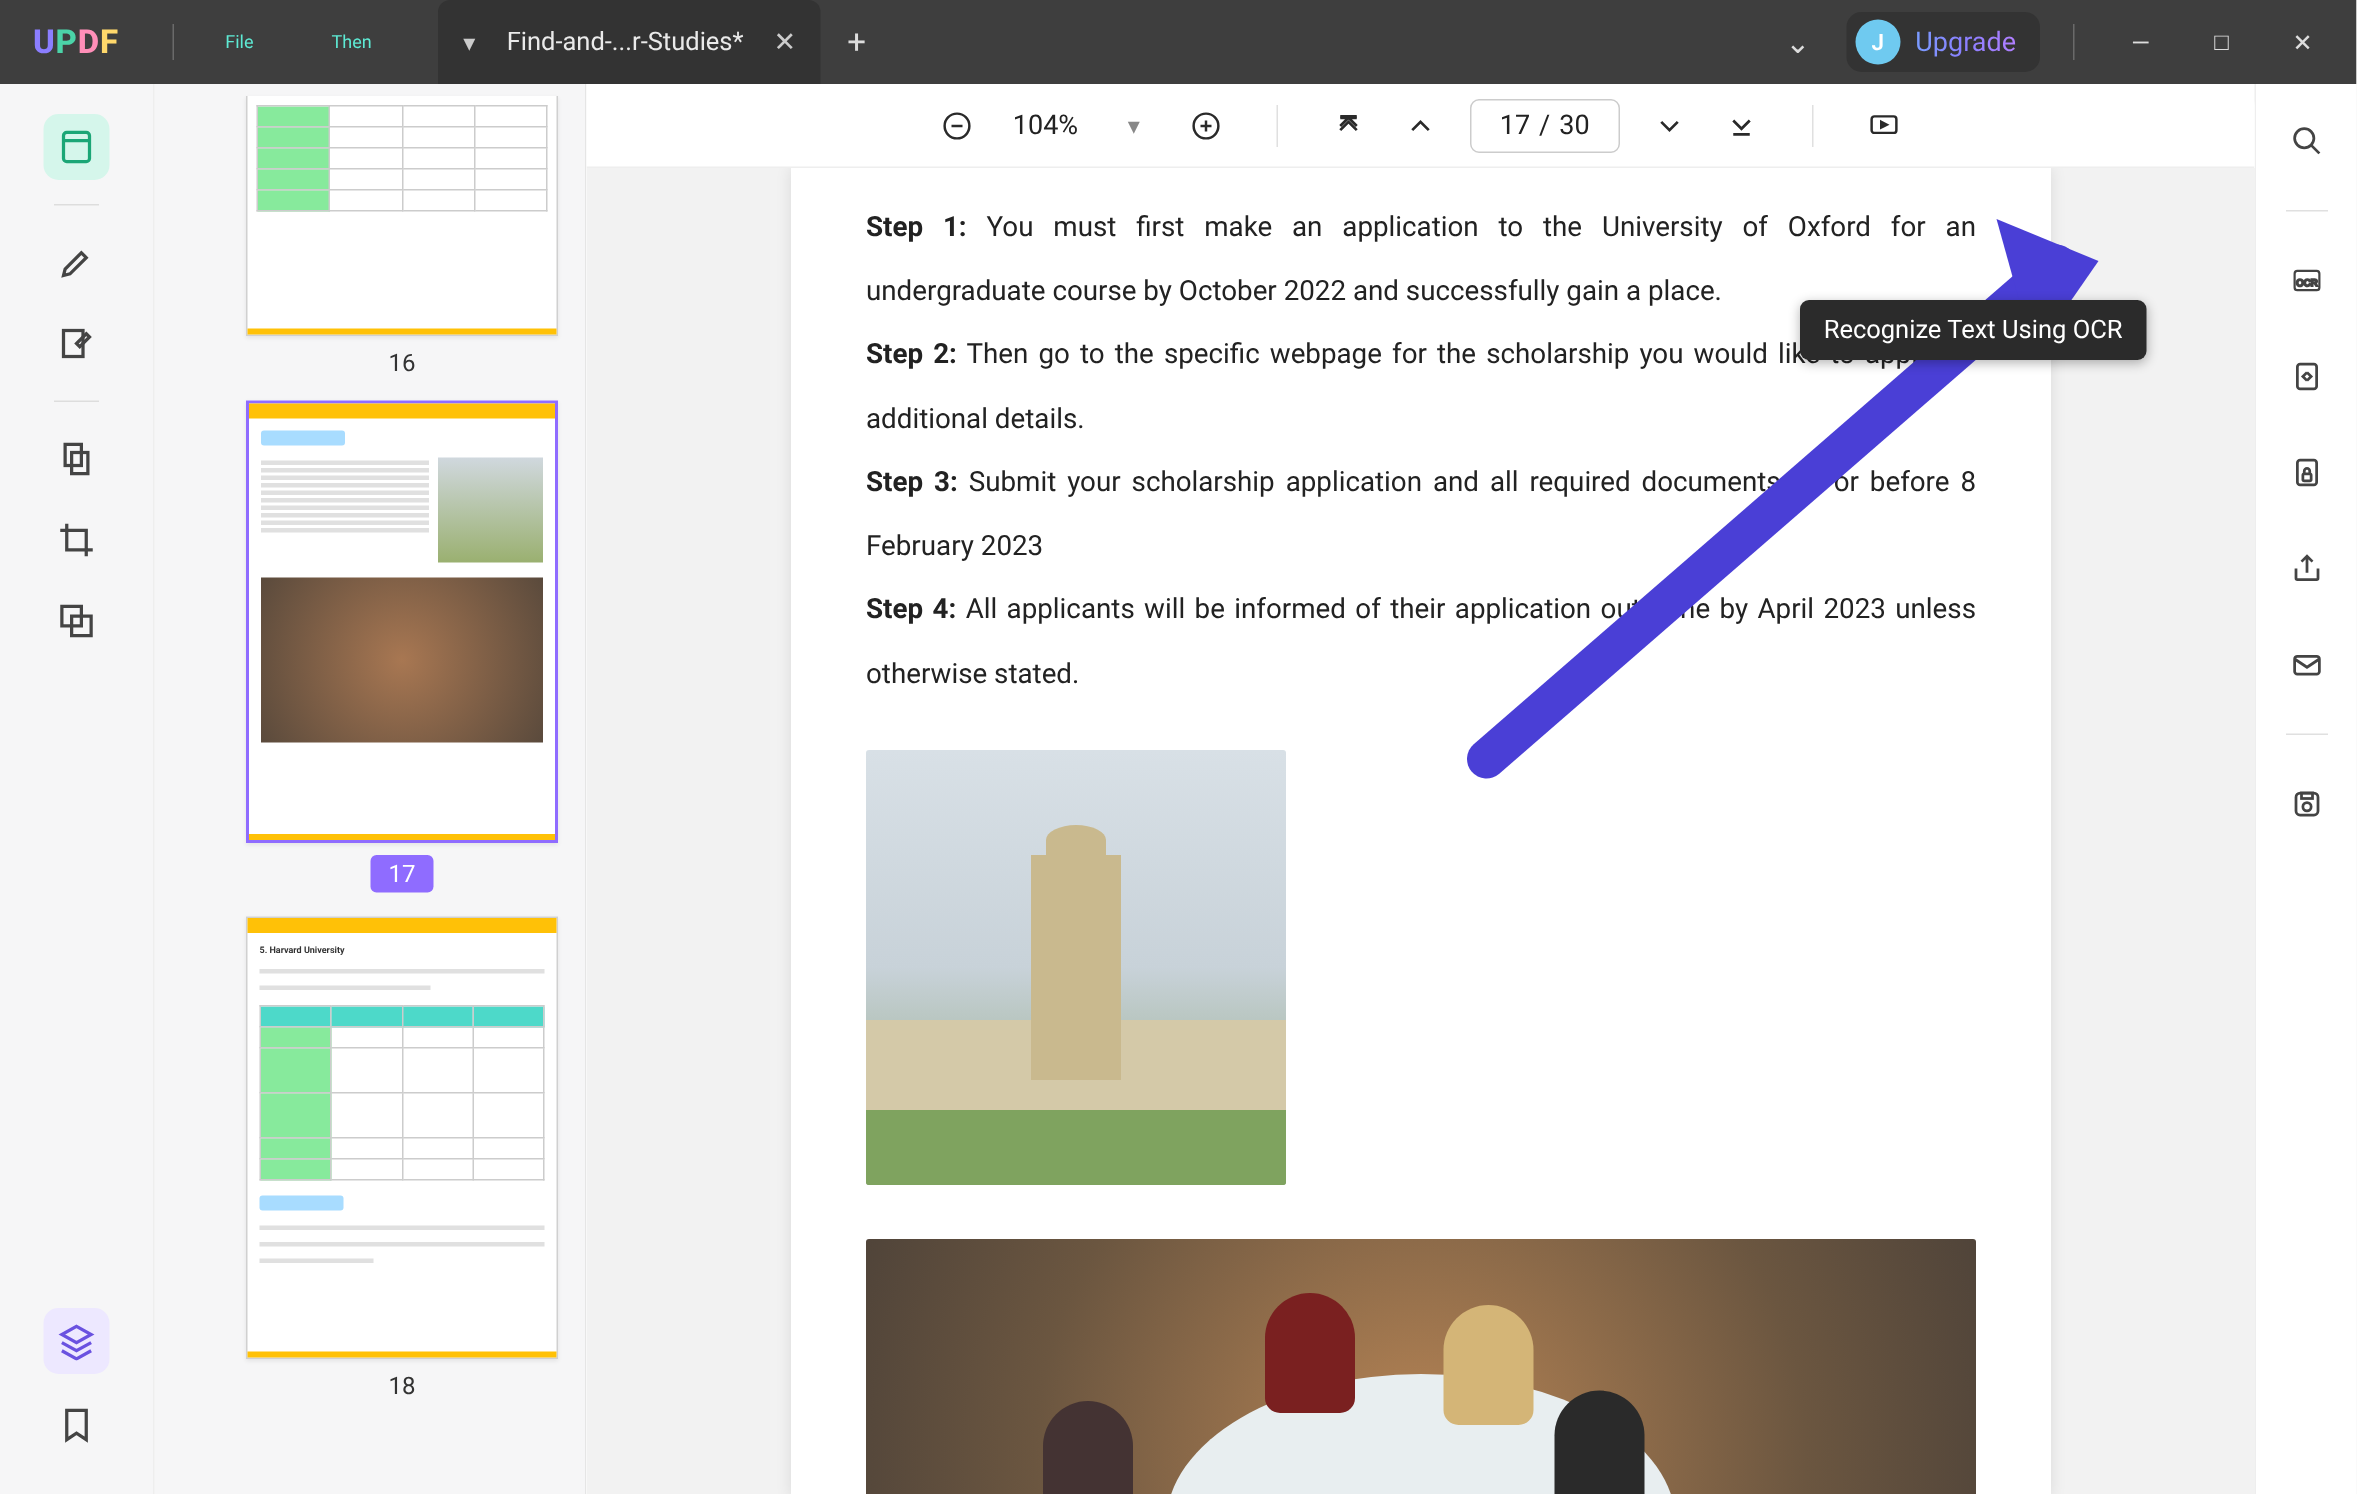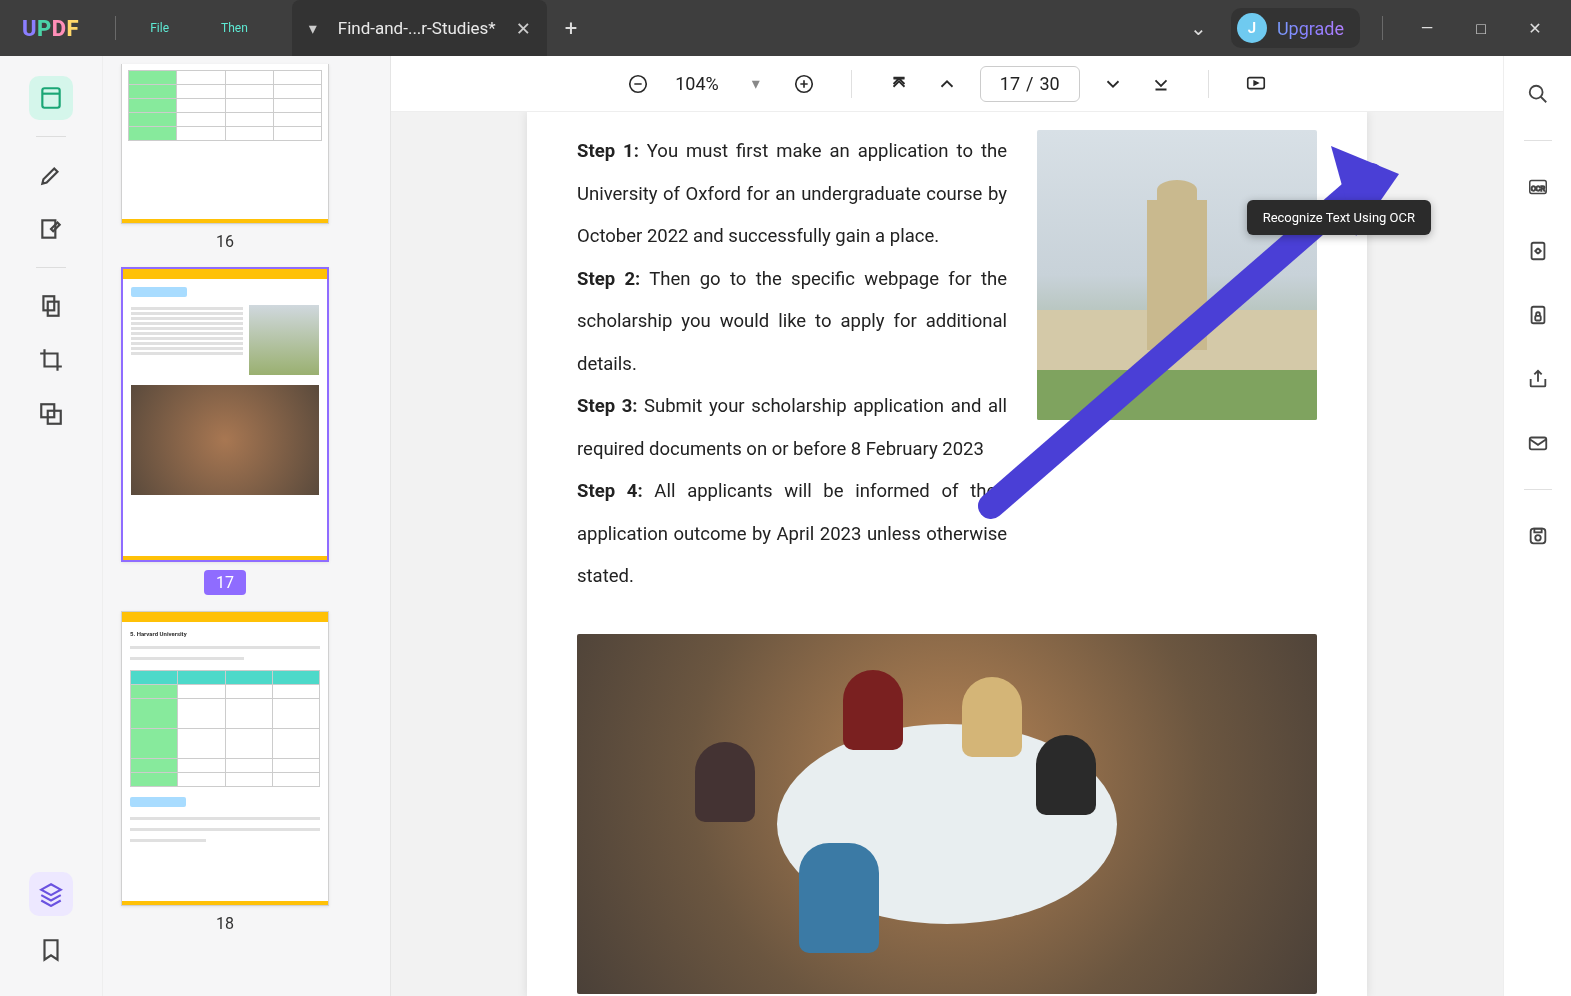--- a/index.html
+++ b/index.html
@@ -28,21 +28,21 @@
   
   .app-body { height: calc(996px - 56px); display:flex; background:#fff; }
   
   .left-rail { width: 103px; background:#f6f6f7; border-right:1px solid #eee; display:flex; flex-direction:column; align-items:center; padding-top:20px; gap:10px; position:relative; }
   .tool-btn { width:44px; height:44px; border-radius:10px; display:flex; align-items:center; justify-content:center; cursor:pointer; color:#444; }
   .tool-btn.active { background:#d5f6eb; color:#1ba676; }
   .tool-btn.lav { background:#ede8ff; color:#6a52e0; }
   .rail-sep { width:30px; height:1px; background:#ddd; margin:6px 0; }
   .rail-bottom { margin-top:auto; margin-bottom:24px; display:flex; flex-direction:column; gap:12px; align-items:center; }
   
-  .thumb-panel { width: 288px; background:#f6f6f7; border-right:1px solid #e5e5e5; overflow-y:auto; padding:8px 18px 20px; display:flex; flex-direction:column; align-items:flex-start; gap:6px; }
+  .thumb-panel { width: 288px; background:#f6f6f7; border-right:1px solid #e5e5e5; overflow-y:auto; padding:8px 18px 20px; display:flex; flex-direction:column; align-items:flex-end; gap:6px; }
   .thumb-wrap { display:flex; flex-direction:column; align-items:center; gap:8px; margin-bottom:10px; }
   .thumb { width:208px; background:#fff; border:1px solid #d0d0d0; box-shadow: 0 1px 3px rgba(0,0,0,0.08); cursor:pointer; display:flex; flex-direction:column; }
   .thumb.t16 { height:160px; border-top:none; }
   .thumb.sel { border:2px solid #8f6cff; }
   .thumb.t17 { height:295px; }
   .thumb.t18 { height:295px; }
   .thumb-hdr { height:10px; background:#ffc107; }
   .thumb-body { flex:1; padding:6px; display:flex; flex-direction:column; gap:4px; }
   .tnum { font-size:16px; color:#333; }
   .tnum.sel { background:#8f6cff; color:#fff; padding:3px 12px; border-radius:4px; }
@@ -58,39 +58,39 @@
   
   .toolbar { height:56px; display:flex; align-items:center; justify-content:center; gap:24px; border-bottom:1px solid #eee; background:#fff; padding: 0 50px; }
   .tb-group { display:flex; align-items:center; gap:18px; }
   .tb-btn { width:30px; height:30px; display:flex; align-items:center; justify-content:center; cursor:pointer; color:#2a2a2a; }
   .zoom-txt { font-size:18px; color:#222; padding:0 4px; }
   .tb-vsep { width:1px; height:28px; background:#e0e0e0; margin:0 8px; }
   .page-box { width:100px; height:36px; border:1px solid #ccc; border-radius:6px; display:flex; align-items:center; justify-content:center; gap:6px; font-size:18px; color:#222; }
   
   .doc-area { flex:1; background:#f2f2f2; display:flex; justify-content:center; overflow:auto; }
   .page { width:840px; background:#fff; margin-top:-2px; box-shadow: 0 2px 10px rgba(0,0,0,0.1); padding:20px 50px 0 50px; }
-  .content-row { display:flex; gap:30px; }
+  .content-row { display:flex; gap:30px;flex-direction:column; }
   .text-col { flex:1; font-size:18.5px; color:#222; line-height:2.3; text-align:justify; }
   .text-col b { font-weight:700; }
   .img-placeholder { width:280px; height:290px; background:linear-gradient(#d8e0e6 0%, #c8d2d9 50%, #8ba378 100%); border-radius:2px; display:flex; flex-direction:column; align-items:center; justify-content:center; position:relative; overflow:hidden; }
   .tower { width:60px; height:150px; background:#c9b98e; position:relative; }
   .tower:before { content:''; position:absolute; top:-20px; left:10px; width:40px; height:20px; background:#c9b98e; border-radius:50% 50% 0 0; }
   .building { position:absolute; bottom:50px; left:0; right:0; height:60px; background:#d4c9a8; }
   .grass { position:absolute; bottom:0; left:0; right:0; height:50px; background:#7fa35f; }
   
   .big-img { width:100%; height:360px; margin-top:36px; background: radial-gradient(circle at 50% 40%, #b88555 0%, #6b5640 60%, #4a4038 100%); border-radius:2px; position:relative; overflow:hidden; }
   .table-circle { position:absolute; left:50%; top:50%; transform:translate(-50%,-45%); width:340px; height:200px; background:#e8eef0; border-radius:50%; }
   .person { position:absolute; width:60px; height:80px; border-radius:30px 30px 10px 10px; }
   .p1{ background:#443333; left:16%; top:30%; } .p2{ background:#7a2020; left:36%; top:10%; } .p3{ background:#d4b577; left:52%; top:12%; } .p4{ background:#2a2a2a; left:62%; top:28%; } .p5{ background:#3b7aa5; left:30%; top:58%; width:80px; height:110px; }
   
   .right-rail { width:68px; background:#fff; border-left:1px solid #eee; display:flex; flex-direction:column; align-items:center; padding-top:20px; gap:28px; }
   .rr-btn { width:36px; height:36px; display:flex; align-items:center; justify-content:center; color:#444; cursor:pointer; }
   .rr-sep { width:28px; height:1px; background:#e0e0e0; }
   
-  .tooltip { position:absolute; right:72px; top:144px; background:#2b2b2b; color:#fff; padding:10px 16px; border-radius:6px; font-size:13px; white-space:nowrap; z-index:10; box-shadow:0 2px 8px rgba(0,0,0,0.3); }
+  .tooltip { position:absolute; right:72px; top:144px; background:#2b2b2b; color:#fff; padding:10px 16px; border-radius:6px; font-size:17px; white-space:nowrap; z-index:10; box-shadow:0 2px 8px rgba(0,0,0,0.3); }
   
   .arrow-overlay { position:absolute; pointer-events:none; z-index:5; }
   
   svg.ico { width:22px; height:22px; }
   svg.ico-lg { width:26px; height:26px; }
 </style>
 </head>
 <body>
 
 <div class="titlebar">

